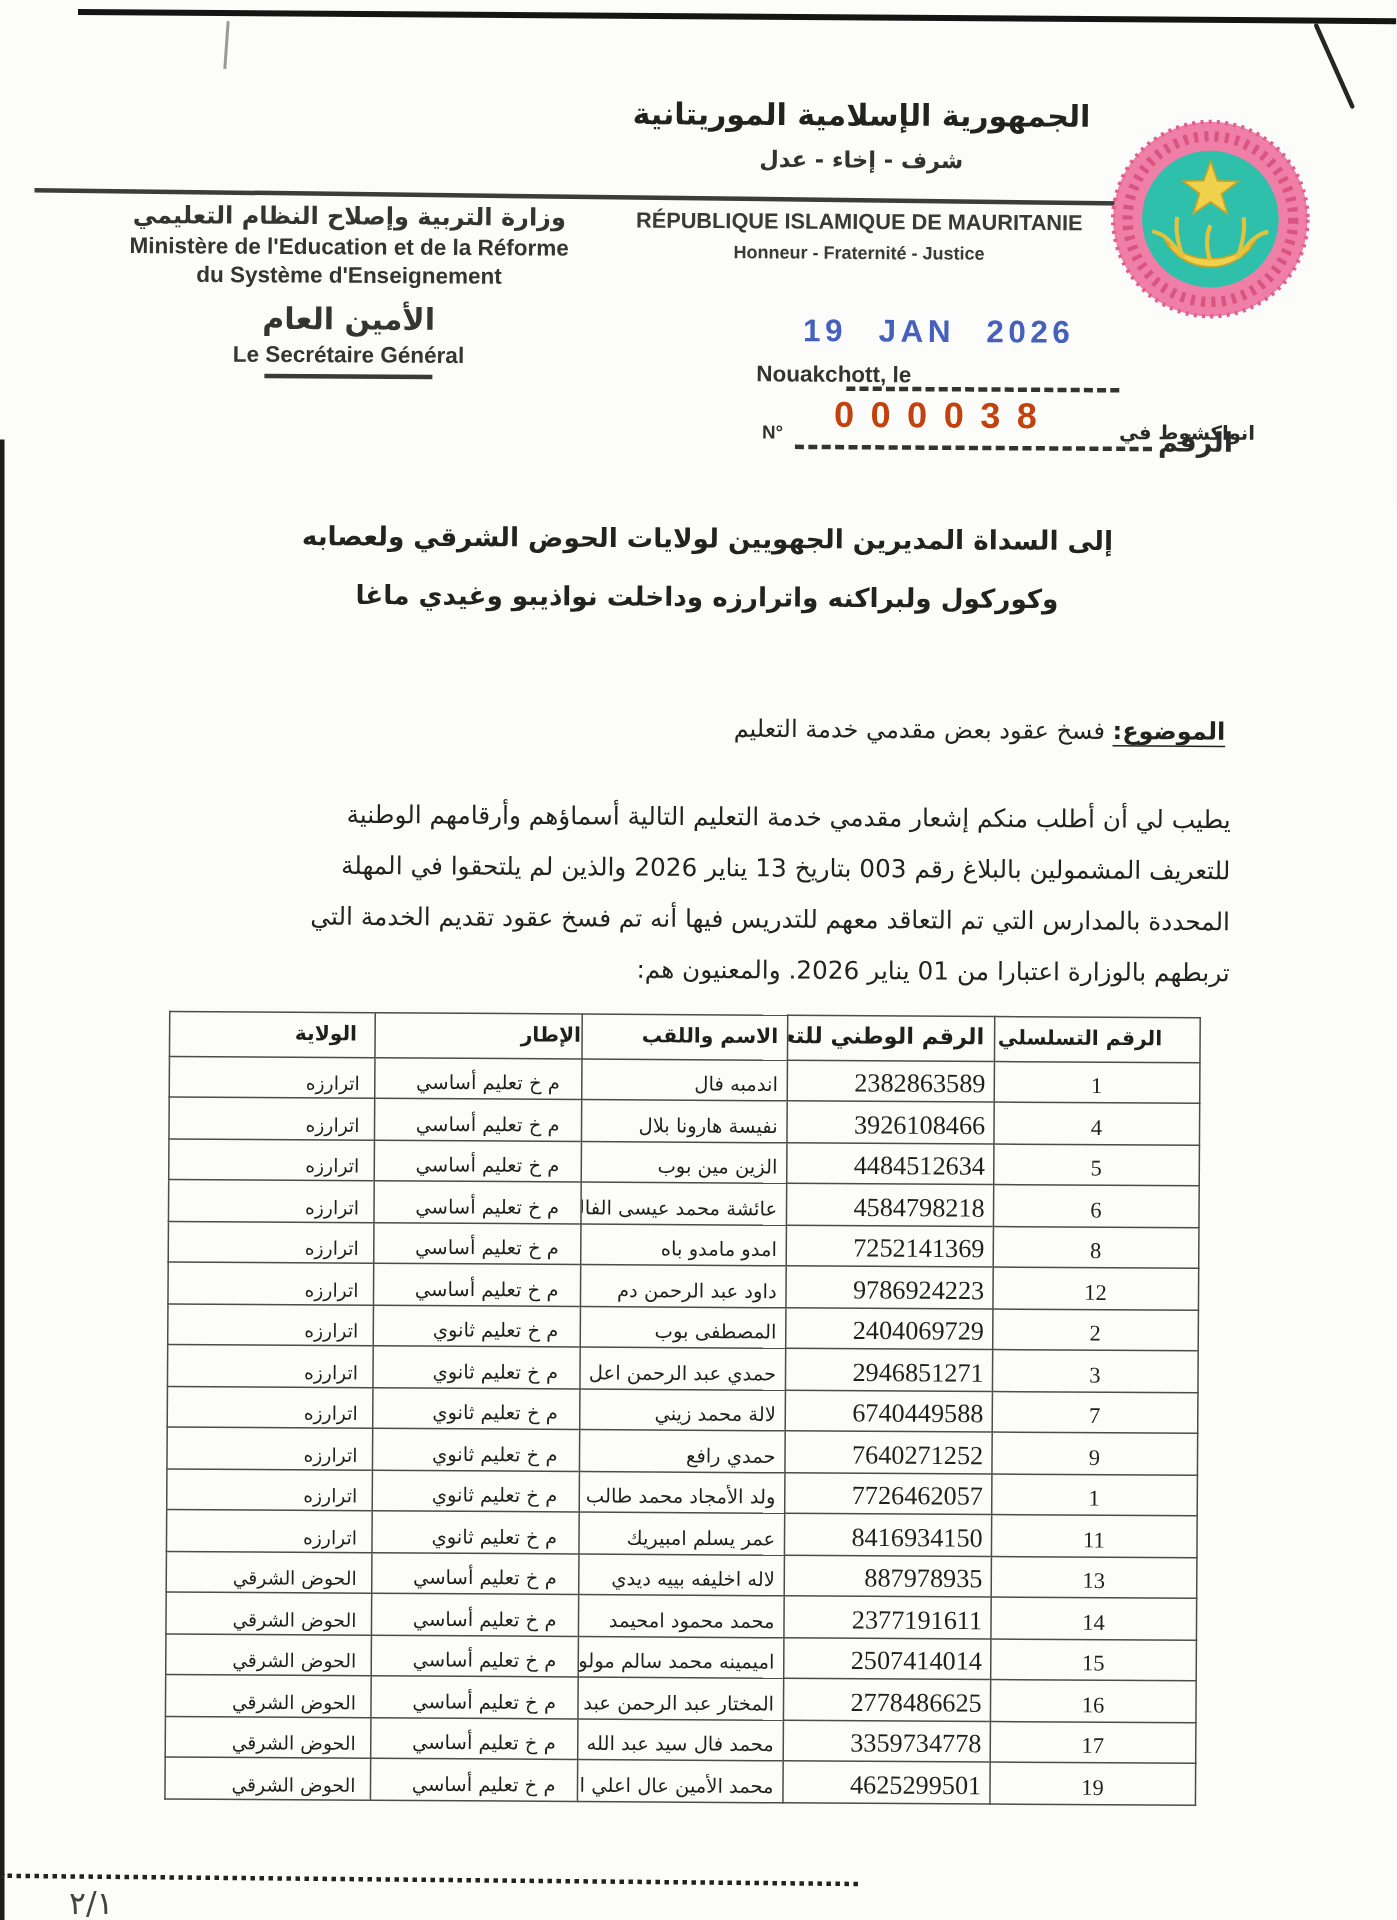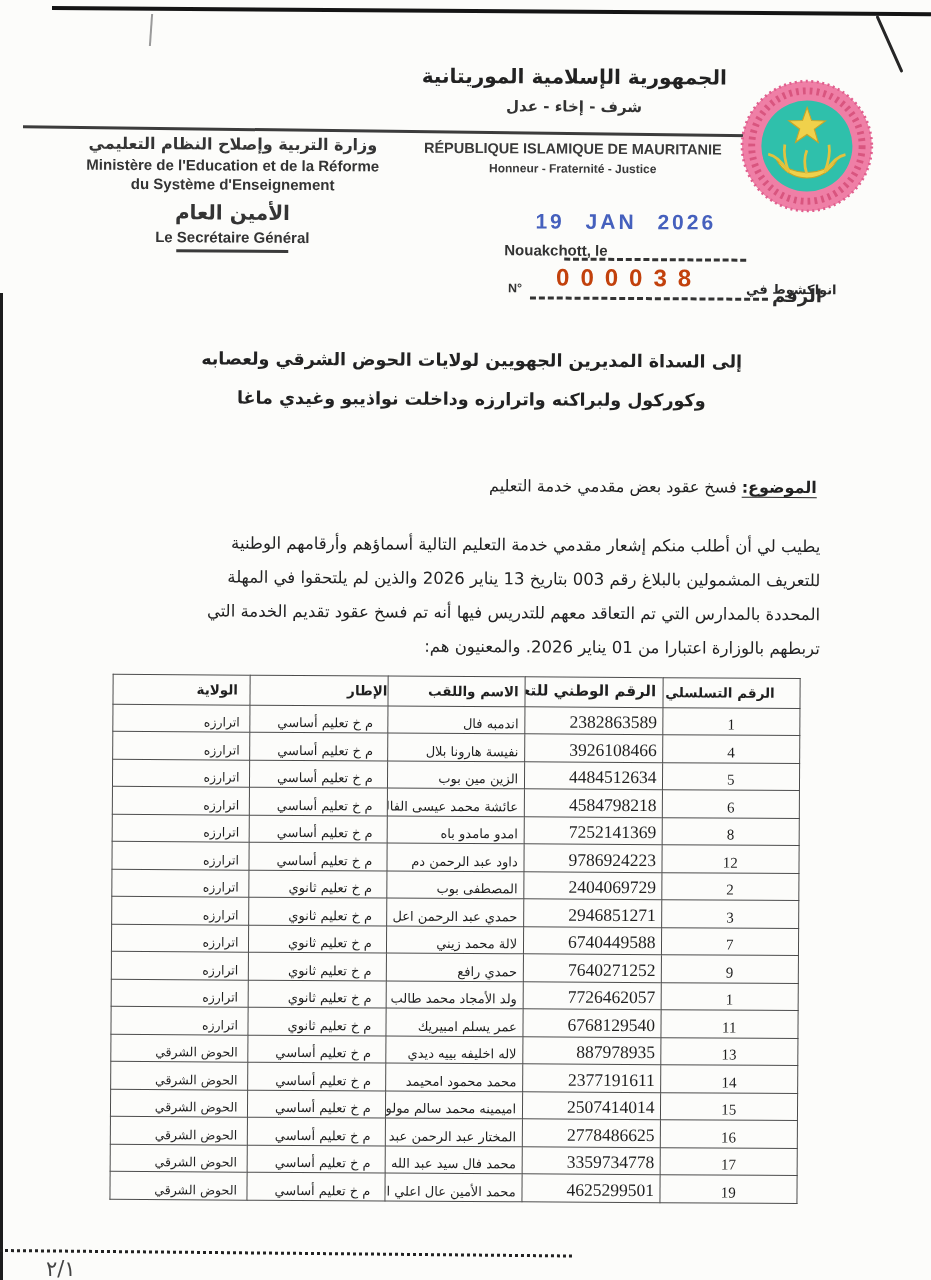--- a/index.html
+++ b/index.html
@@ -235,21 +235,21 @@
           </tr>
           <tr>
             <td class="c-serial">1</td>
             <td class="c-id">7726462057</td>
             <td class="c-name">ولد الأمجاد محمد طالب</td>
             <td class="c-cadre">م خ تعليم ثانوي</td>
             <td class="c-wilaya">اترارزه</td>
           </tr>
           <tr>
             <td class="c-serial">11</td>
-            <td class="c-id">6768129540</td>
+            <td class="c-id">8416934150</td>
             <td class="c-name">عمر يسلم امبيريك</td>
             <td class="c-cadre">م خ تعليم ثانوي</td>
             <td class="c-wilaya">اترارزه</td>
           </tr>
           <tr>
             <td class="c-serial">13</td>
             <td class="c-id">887978935</td>
             <td class="c-name">لاله اخليفه بييه ديدي</td>
             <td class="c-cadre">م خ تعليم أساسي</td>
             <td class="c-wilaya">الحوض الشرقي</td>

